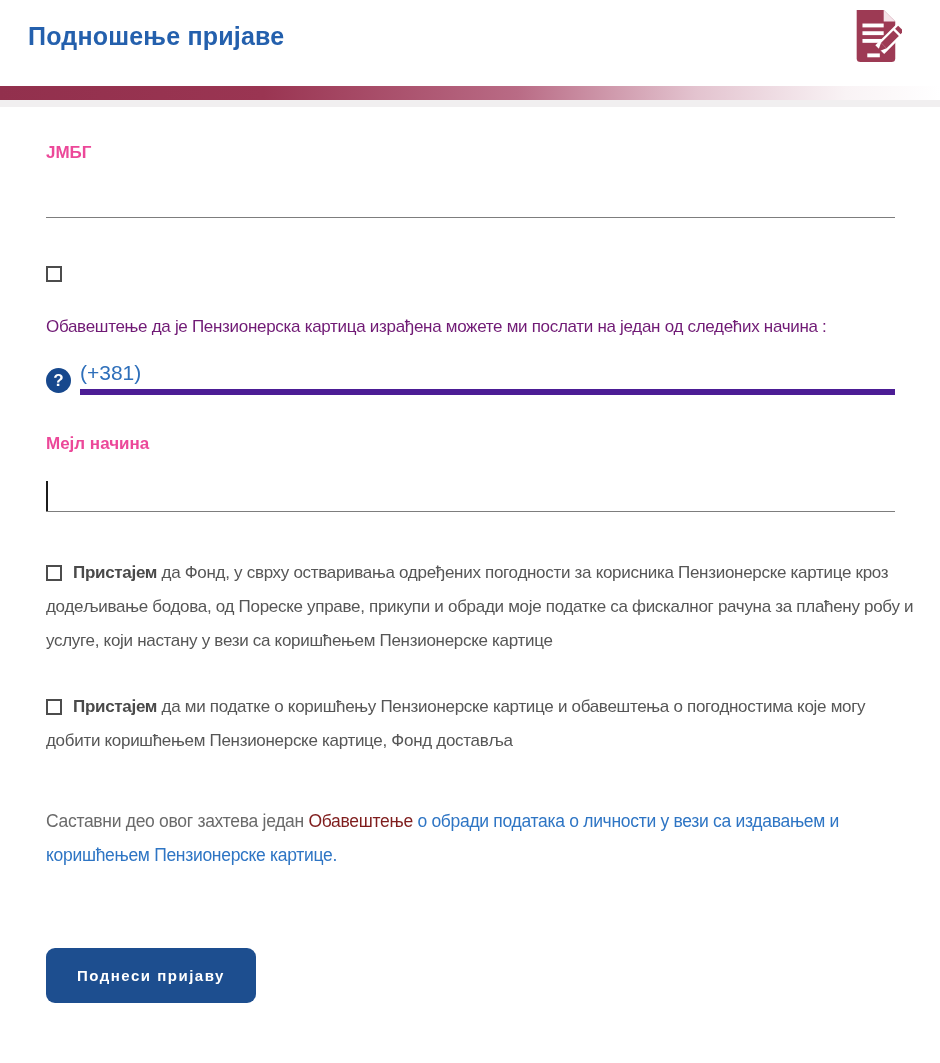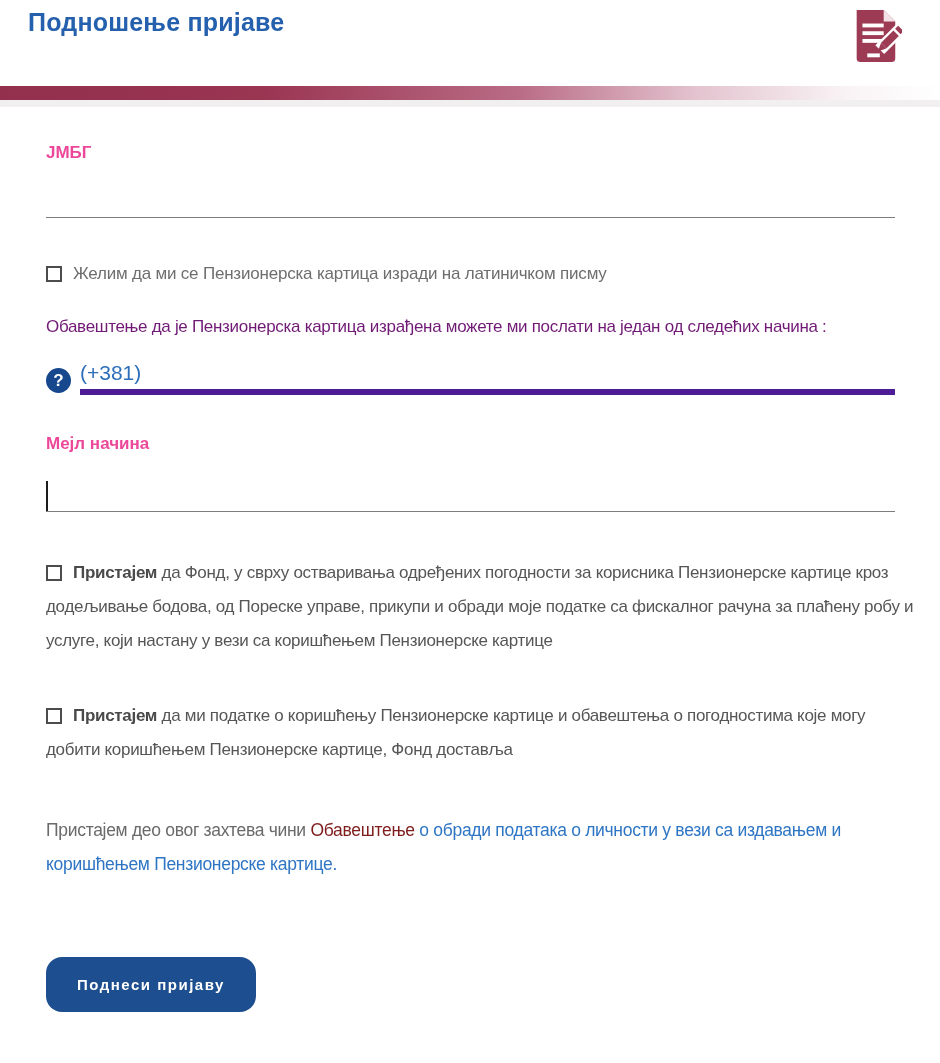--- a/index.html
+++ b/index.html
@@ -2,21 +2,21 @@
 <html lang="sr"><head>
 <meta charset="utf-8">
 <style>
   * { margin:0; padding:0; box-sizing:border-box; }
   html,body { width:940px; height:1063px; background:#ffffff; overflow:hidden;
               font-family:"Liberation Sans", sans-serif; }
   .page { position:relative; width:940px; height:1063px; }
 
   
   .header { position:relative; height:86px; }
-  .page-title { position:absolute; left:28px; top:8px; font-size:25px; font-weight:bold;
+  .page-title { position:absolute; left:28px; top:22px; font-size:25px; font-weight:bold;
                 color:#2460ad; letter-spacing:0.2px; }
   .header-icon { position:absolute; right:38px; top:8px; }
 
   .accent-bar { height:14px; width:100%;
       background:linear-gradient(90deg,#92304d 0%,#9a3552 28%,#b96b85 55%,#e3c3cf 74%,#f9f3f5 90%,#ffffff 100%); }
   .sub-strip { height:7px; width:100%; background:#f1eff0; }
 
   
   .content { padding:0 45px 0 46px; }
 
@@ -45,30 +45,30 @@
   .email-label { margin-top:39px; }
   .email-wrap { position:relative; margin-top:14px; }
   .email-input { height:44px; }
   .caret { position:absolute; left:0; bottom:1px; width:2px; height:30px; background:#1c1c1c;
            animation:blink 1.1s steps(1) infinite; }
   @keyframes blink { 50% { opacity:0; } }
 
   .consent { display:block; font-size:17px; color:#565656; line-height:34px;
              letter-spacing:-0.3px; width:872px; }
   .consent-1 { margin-top:44px; }
-  .consent-2 { margin-top:41px; }
+  .consent-2 { margin-top:32px; }
   .consent .bold { font-weight:bold; color:#4a4a4a; }
 
   .statement { margin-top:46px; font-size:17.5px; line-height:34px; color:#6a6a6a;
                letter-spacing:-0.3px; width:872px; }
   .statement .link-bold { color:#7f1d1d; font-weight:normal; cursor:pointer; }
   .statement .link-rest { color:#2e75c4; cursor:pointer; }
 
   .submit-btn { margin-top:76px; display:inline-block; background:#1d4e8f; color:#ffffff;
-                border:none; border-radius:16px; padding:19px 31px; font-size:15px;
+                border:none; border-radius:9px; padding:19px 31px; font-size:15px;
                 font-weight:bold; letter-spacing:1.5px; cursor:pointer;
                 font-family:"Liberation Sans", sans-serif; }
 </style>
 </head>
 <body>
 
 <div class="page">
 
   <div class="header">
     <div class="page-title">Подношење пријаве</div>
@@ -92,21 +92,21 @@
 
   <div class="accent-bar"></div>
   <div class="sub-strip"></div>
 
   <div class="content">
 
     <div class="field-label jmbg-label">ЈМБГ</div>
     <input class="line-input jmbg-input" type="text" value="" style="">
 
     <div class="latin-row">
-      <span class="cb"></span><span>Желим да ми се Пензионерска картица изради на латиничком писму</span>
+      <span class="cb"></span>
     </div>
 
     <div class="notice">Обавештење да је Пензионерска картица израђена можете ми послати на један од следећих начина :</div>
 
     <div class="phone-row">
       <span class="help-icon">?</span>
       <input class="line-input phone-input" type="text" value="(+381)" style="">
     </div>
 
     <div class="field-label email-label">Мејл начина</div>
@@ -117,21 +117,21 @@
 
     <div class="consent consent-1">
       <span class="cb"></span><span class="bold">Пристајем</span><span> да Фонд, у сврху остваривања одређених погодности за корисника Пензионерске картице кроз додељивање бодова, од Пореске управе, прикупи и обради моје податке са фискалног рачуна за плаћену робу и услуге, који настану у вези са коришћењем Пензионерске картице</span>
     </div>
 
     <div class="consent consent-2">
       <span class="cb"></span><span class="bold">Пристајем</span><span> да ми податке о коришћењу Пензионерске картице и обавештења о погодностима које могу добити коришћењем Пензионерске картице, Фонд доставља</span>
     </div>
 
     <div class="statement">
-      <span>Пристајем део овог захтева чини </span><span class="link-bold">Обавештење</span><span class="link-rest"> о обради података о личности у вези са издавањем и коришћењем Пензионерске картице.</span>
+      <span>Саставни део овог захтева један </span><span class="link-bold">Обавештење</span><span class="link-rest"> о обради података о личности у вези са издавањем и коришћењем Пензионерске картице.</span>
     </div>
 
     <button class="submit-btn">Поднеси пријаву</button>
 
     
 
   </div>
 </div>
 
 </body></html>

